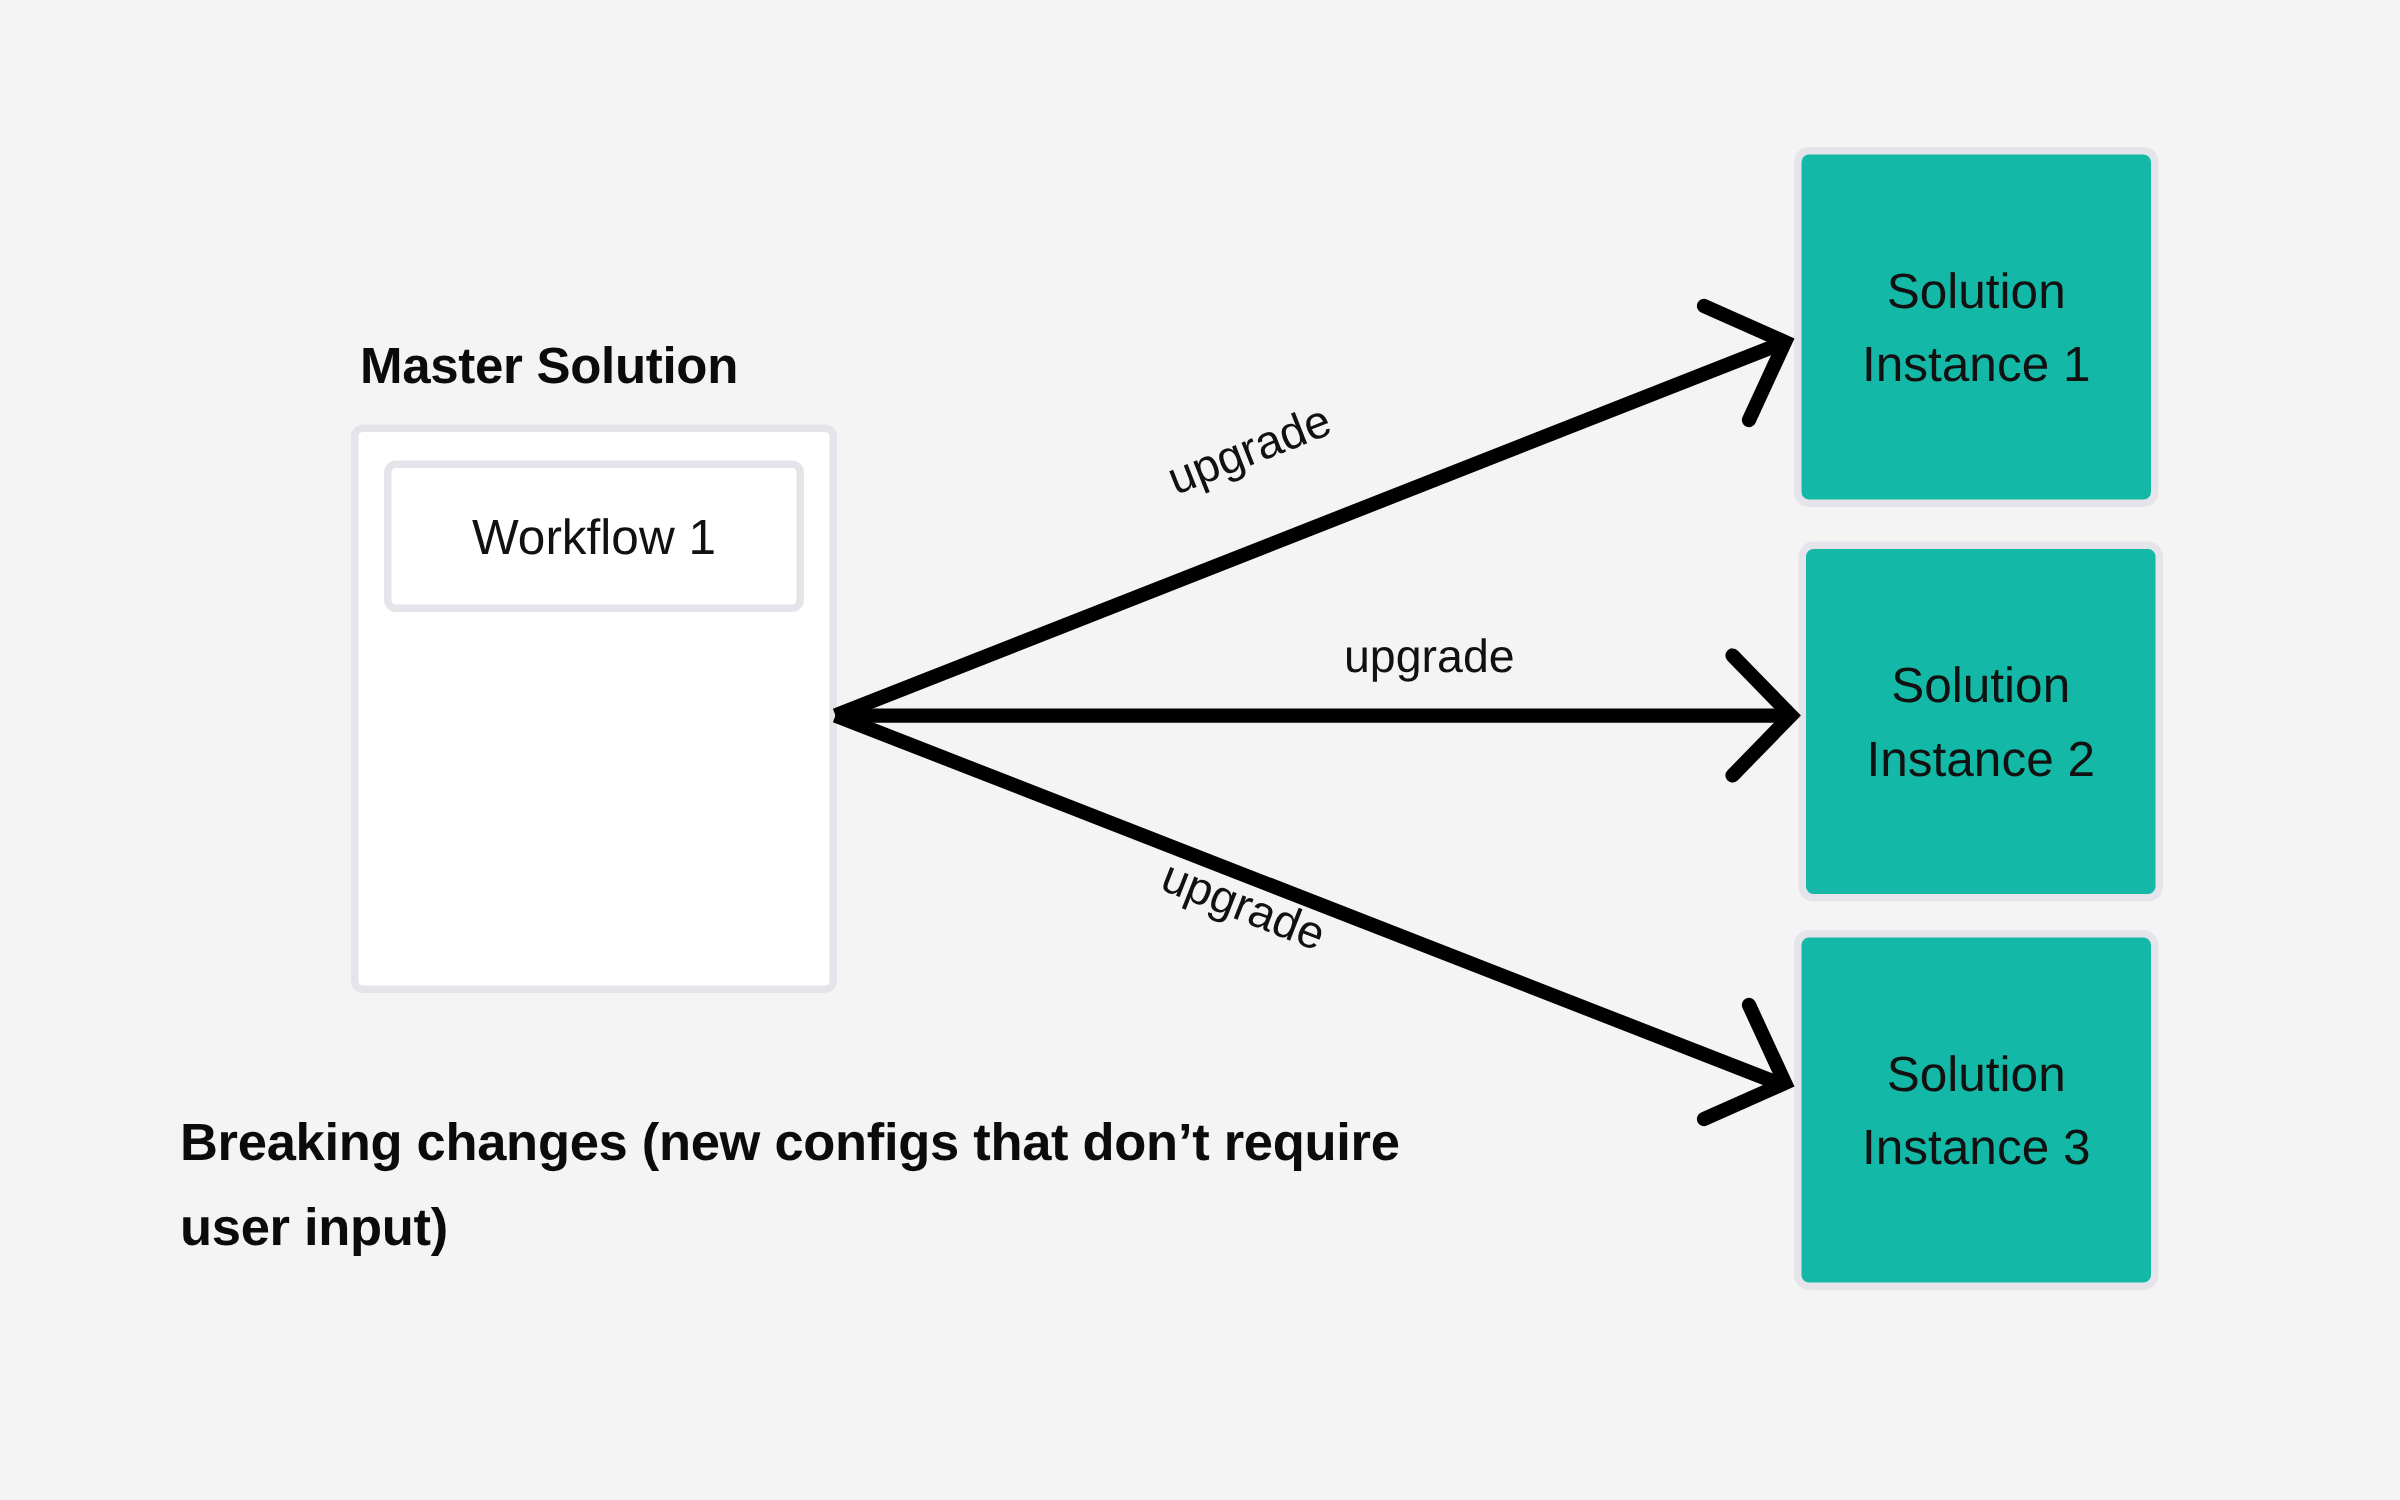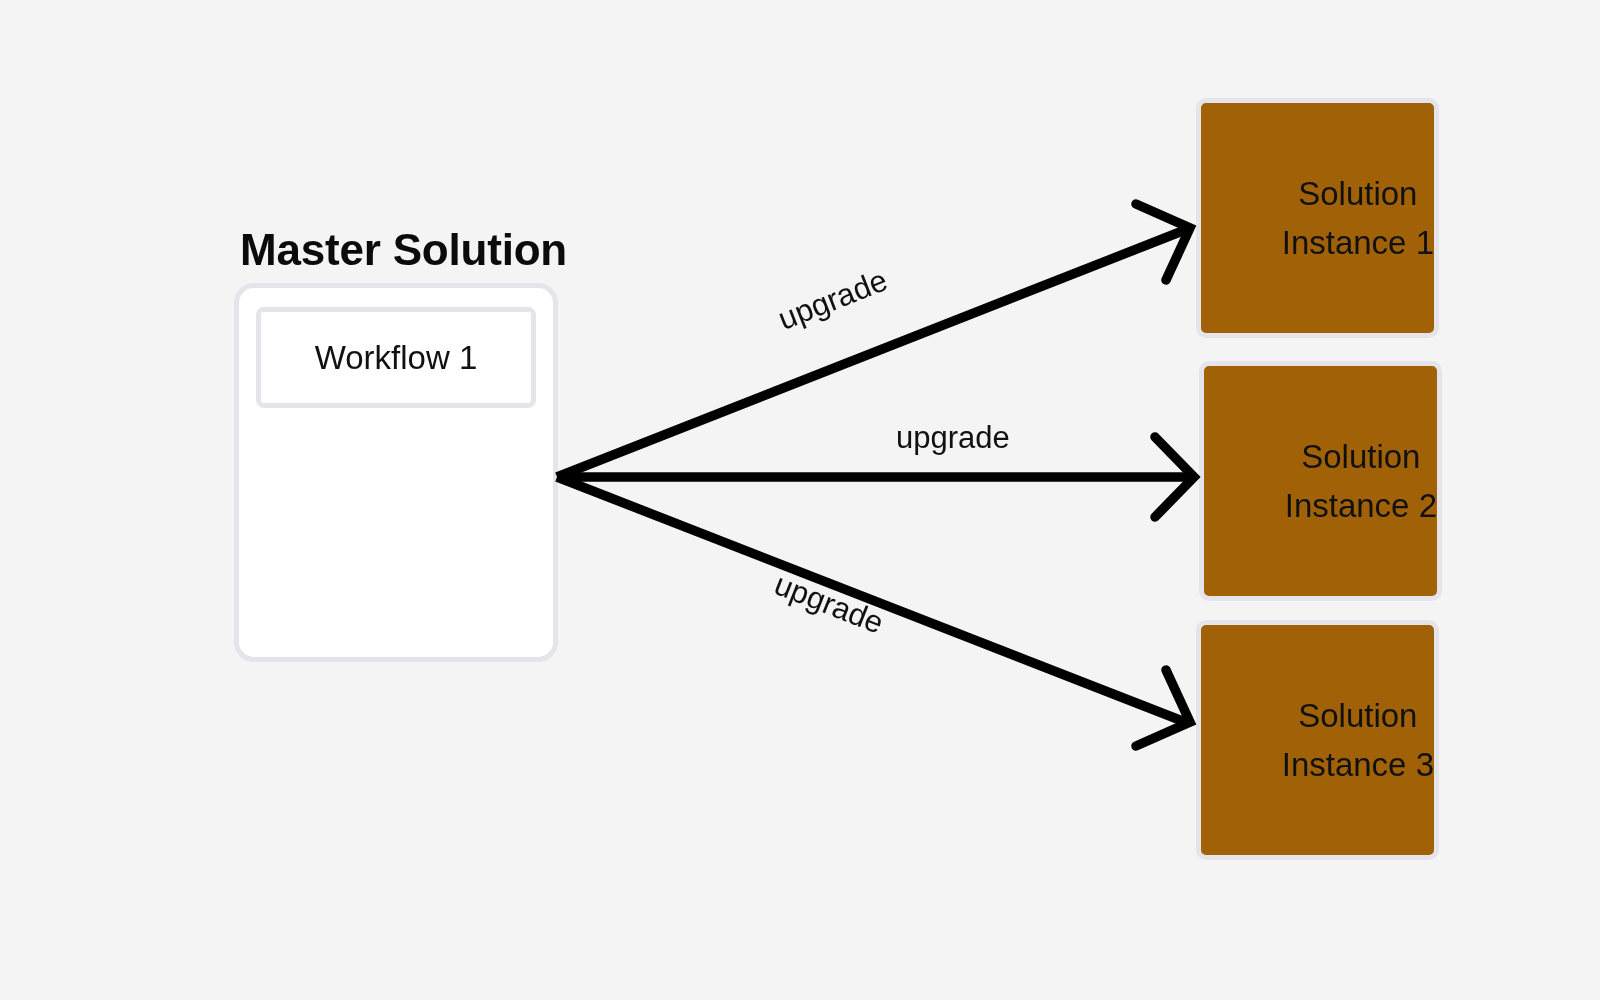--- a/index.html
+++ b/index.html
@@ -19,37 +19,37 @@
     width: 1600px;
     height: 1000px;
     background: #f4f4f4;
   }
 
   
   .master-title {
     position: absolute;
     left: 240px;
     top: 225px;
-    font-size: 44px;
+    font-size: 34px;
     font-weight: bold;
     color: #0b0b0b;
     letter-spacing: -0.2px;
     white-space: nowrap;
     text-align: center;
   }
   .master-container {
     position: absolute;
     left: 234px;
     top: 283px;
     width: 324px;
     height: 379px;
     box-sizing: border-box;
     background: #ffffff;
     border: 5px solid #e5e4ea;
-    border-radius: 20px;
+    border-radius: 8px;
   }
   .workflow-list {
     position: absolute;
     left: 0;
     top: 0;
     width: 100%;
     height: 100%;
     box-sizing: border-box;
     padding: 19px 17px;
     display: flex;
@@ -83,26 +83,26 @@
     font-weight: bold;
     line-height: 1.62;
     color: #0b0b0b;
     letter-spacing: -0.2px;
   }
 
   
   .instance-box {
     position: absolute;
     box-sizing: border-box;
-    background: #a16207;
+    background: #14b8a6;
     border: 5px solid #e5e4ea;
     border-radius: 10px;
     display: flex;
     align-items: center;
-    justify-content: flex-end;
+    justify-content: center;
     text-align: center;
   }
   #instance-box-0 { left: 1196px; top: 98px;  width: 243px; height: 240px; }
   #instance-box-1 { left: 1199px; top: 361px; width: 243px; height: 240px; }
   #instance-box-2 { left: 1196px; top: 620px; width: 243px; height: 240px; }
   .instance-label {
     font-size: 33px;
     color: #111111;
     line-height: 1.5;
     white-space: pre-line;
@@ -162,20 +162,21 @@
   <div class="master-title">Master Solution</div>
 
   <div class="master-container">
     <div class="workflow-list">
       <div class="workflow-box">
         <span class="workflow-label">Workflow 1</span>
       </div>
     </div>
   </div>
 
+  <div class="caption">Breaking changes (new configs that don’t require user input)</div>
 
   <div class="instance-box" id="instance-box-0">
     <span class="instance-label">Solution
 Instance 1</span>
   </div>
   <div class="instance-box" id="instance-box-1">
     <span class="instance-label">Solution
 Instance 2</span>
   </div>
   <div class="instance-box" id="instance-box-2">

